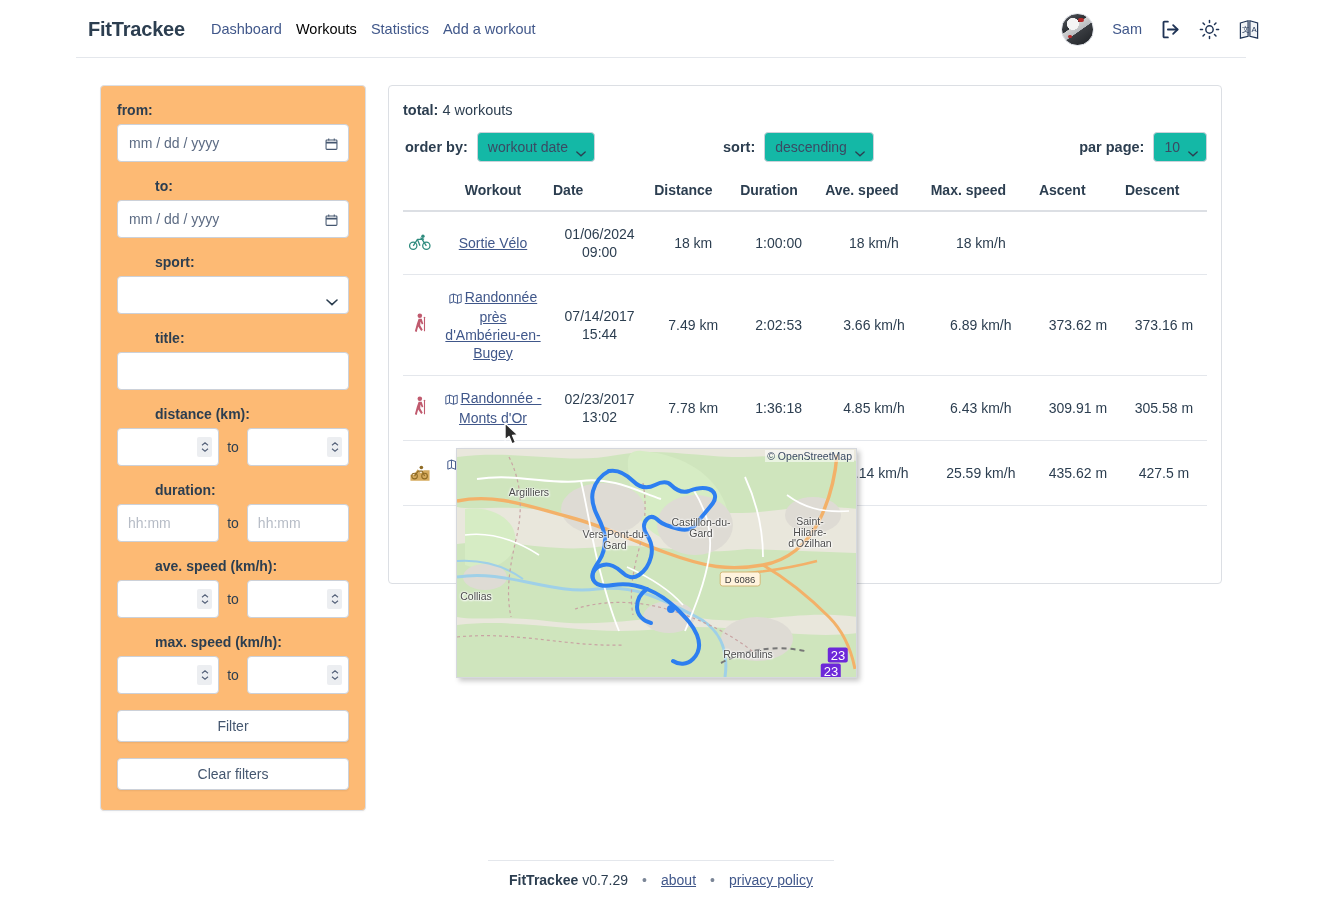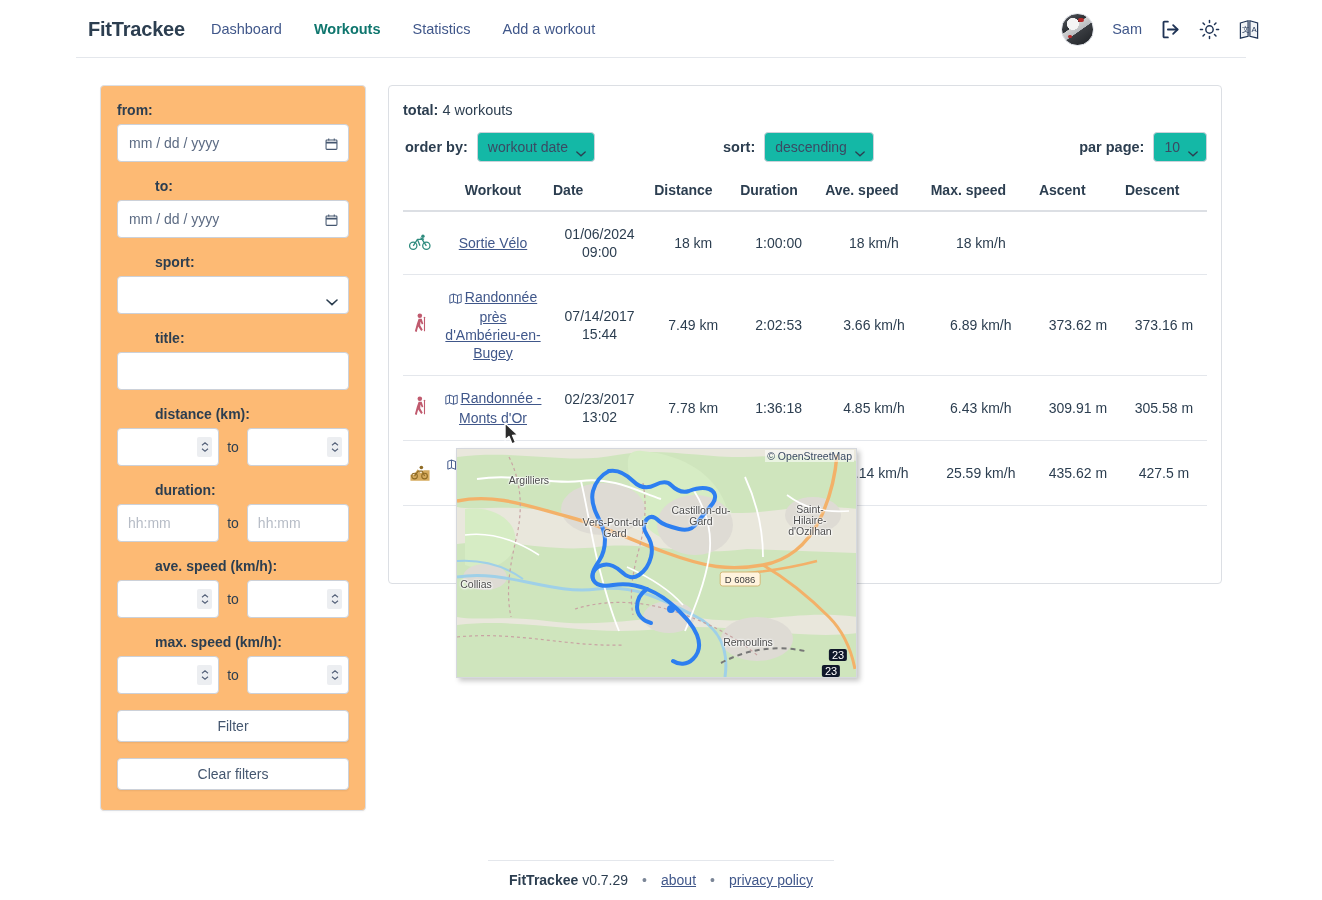--- a/index.html
+++ b/index.html
@@ -20,28 +20,28 @@
     align-items: center;
     padding: 0 62px 0 88px;
   }
   .brand {
     font-size: 20px;
     font-weight: bold;
     color: #2c3e50;
     letter-spacing: -0.2px;
     margin-right: 26px;
   }
-  .nav { display: flex; align-items: center; gap: 32px; }
+  .nav { display: flex; align-items: center; gap: 14px; }
   .nav-link {
     font-size: 14.5px;
     color: #40578a;
     text-decoration: none;
     cursor: pointer;
   }
-  .nav-link.active { font-weight: bold; color: #0f766e; }
+  .nav-link.active { font-weight: normal; color: #000000; }
   .header-right {
     margin-left: auto;
     display: flex;
     align-items: center;
     gap: 18px;
   }
   .avatar {
     width: 33px; height: 33px; border-radius: 50%;
     background:
       radial-gradient(circle at 35% 32%, #f4f4f4 0 20%, rgba(0,0,0,0) 21%),
@@ -206,30 +206,31 @@
     font-size: 10.5px; color: #3a4a63; z-index: 12;
     background: rgba(255,255,255,0.55); padding: 0 2px;
   }
   .map-lbl {
     position: absolute; z-index: 10;
     font-size: 10.5px; color: #4c4c4c;
     text-align: center; line-height: 11px;
     text-shadow: 0 0 2px #fff, 0 0 2px #fff, 0 0 3px #fff, 1px 1px 2px #fff;
     white-space: pre-line;
     transform: translate(-50%,-50%);
+    margin-top: 12px;
   }
   .road-shield {
     position: absolute; z-index: 11;
     font-size: 9.5px; color: #3c3c3c;
     background: #fff3dd; border: 1px solid #d2b877; border-radius: 3px;
     padding: 1px 4px; transform: translate(-50%,-50%);
   }
   .hwy-shield {
     position: absolute; z-index: 11;
-    font-size: 11px; color: #fff; background: #0f172a;
+    font-size: 13px; color: #fff; background: #6d28d9;
     border-radius: 2px; padding: 0 3px;
     transform: translate(-50%,-50%);
   }
 
   
   .cursor { position: absolute; left: 500px; top: 420px; z-index: 60; }
 
   
   .footer-div {
     position: absolute; left: 488px; right: 488px; top: 860px;

